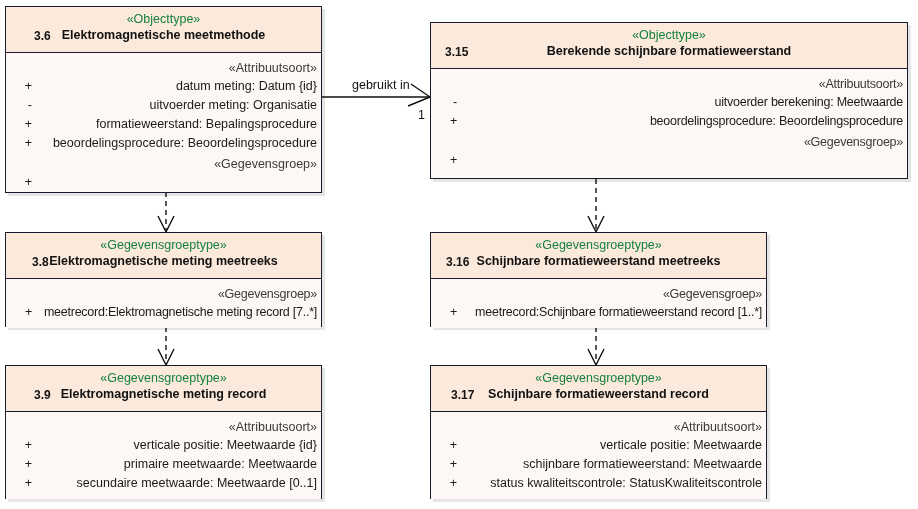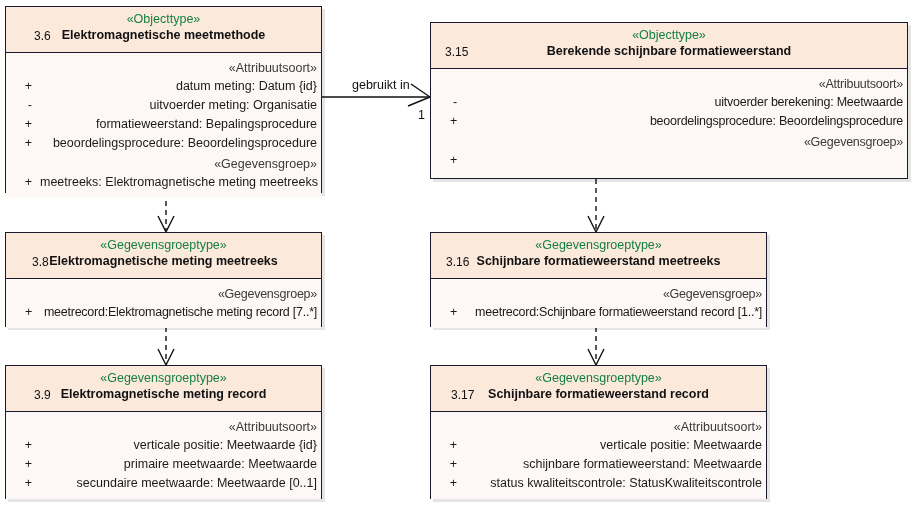--- a/index.html
+++ b/index.html
@@ -50,21 +50,21 @@
     text-align: center;
     font-size: 12.5px;
     font-weight: bold;
     color: #111111;
     line-height: 17px;
     white-space: nowrap;
   }
   .class-num {
     position: absolute;
     font-size: 12px;
-    font-weight: normal;
+    font-weight: bold;
     color: #111111;
   }
 
   .uml-body {
     box-sizing: border-box;
     padding: 7px 4px 6px 4px;
     background: #fdf8f5;
     text-align: right;
   }
   .compartment-label {
@@ -171,21 +171,20 @@
         <span class="attr-vis">+</span>
         <span class="attr-text">formatieweerstand: Bepalingsprocedure</span>
       </div>
       <div class="attr-row">
         <span class="attr-vis">+</span>
         <span class="attr-text">beoordelingsprocedure: Beoordelingsprocedure</span>
       </div>
       <div class="compartment-label" style="margin-top:3px;">«Gegevensgroep»</div>
       <div class="attr-row">
         <span class="attr-vis">+</span>
-        <span class="attr-text">meetreeks: Elektromagnetische meting meetreeks</span>
       </div>
     </div>
   </div>
 
   <div class="uml-class tight" style="left:430px; top:22px; width:478px; height:157px;">
     <div class="uml-header" style="height:46px;">
       <div class="stereotype-line">«Objecttype»</div>
       <div class="name-line">
         <span class="class-num" style="left:8px; top:1px;">3.15</span>
         <span>Berekende schijnbare formatieweerstand</span>

